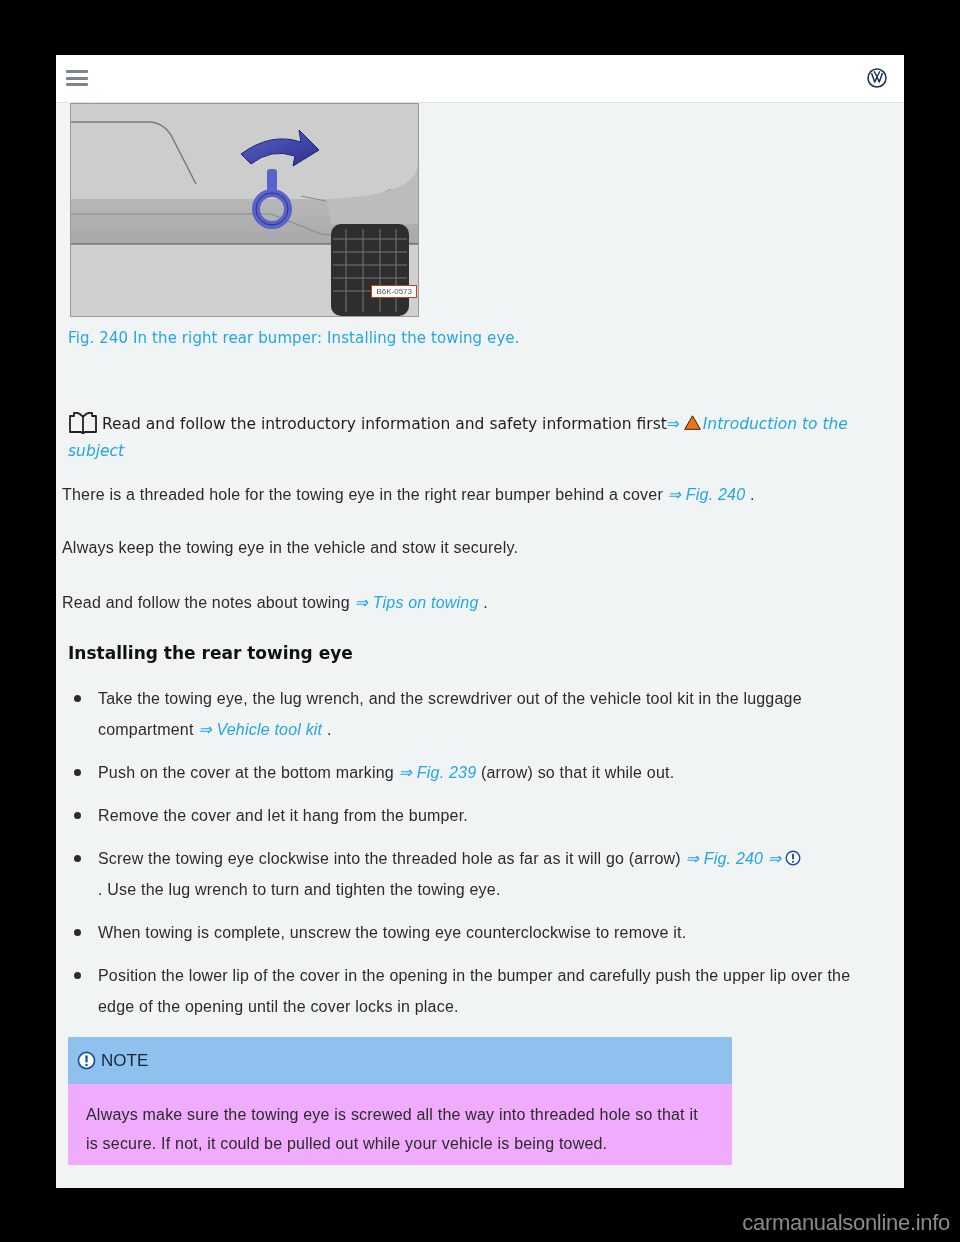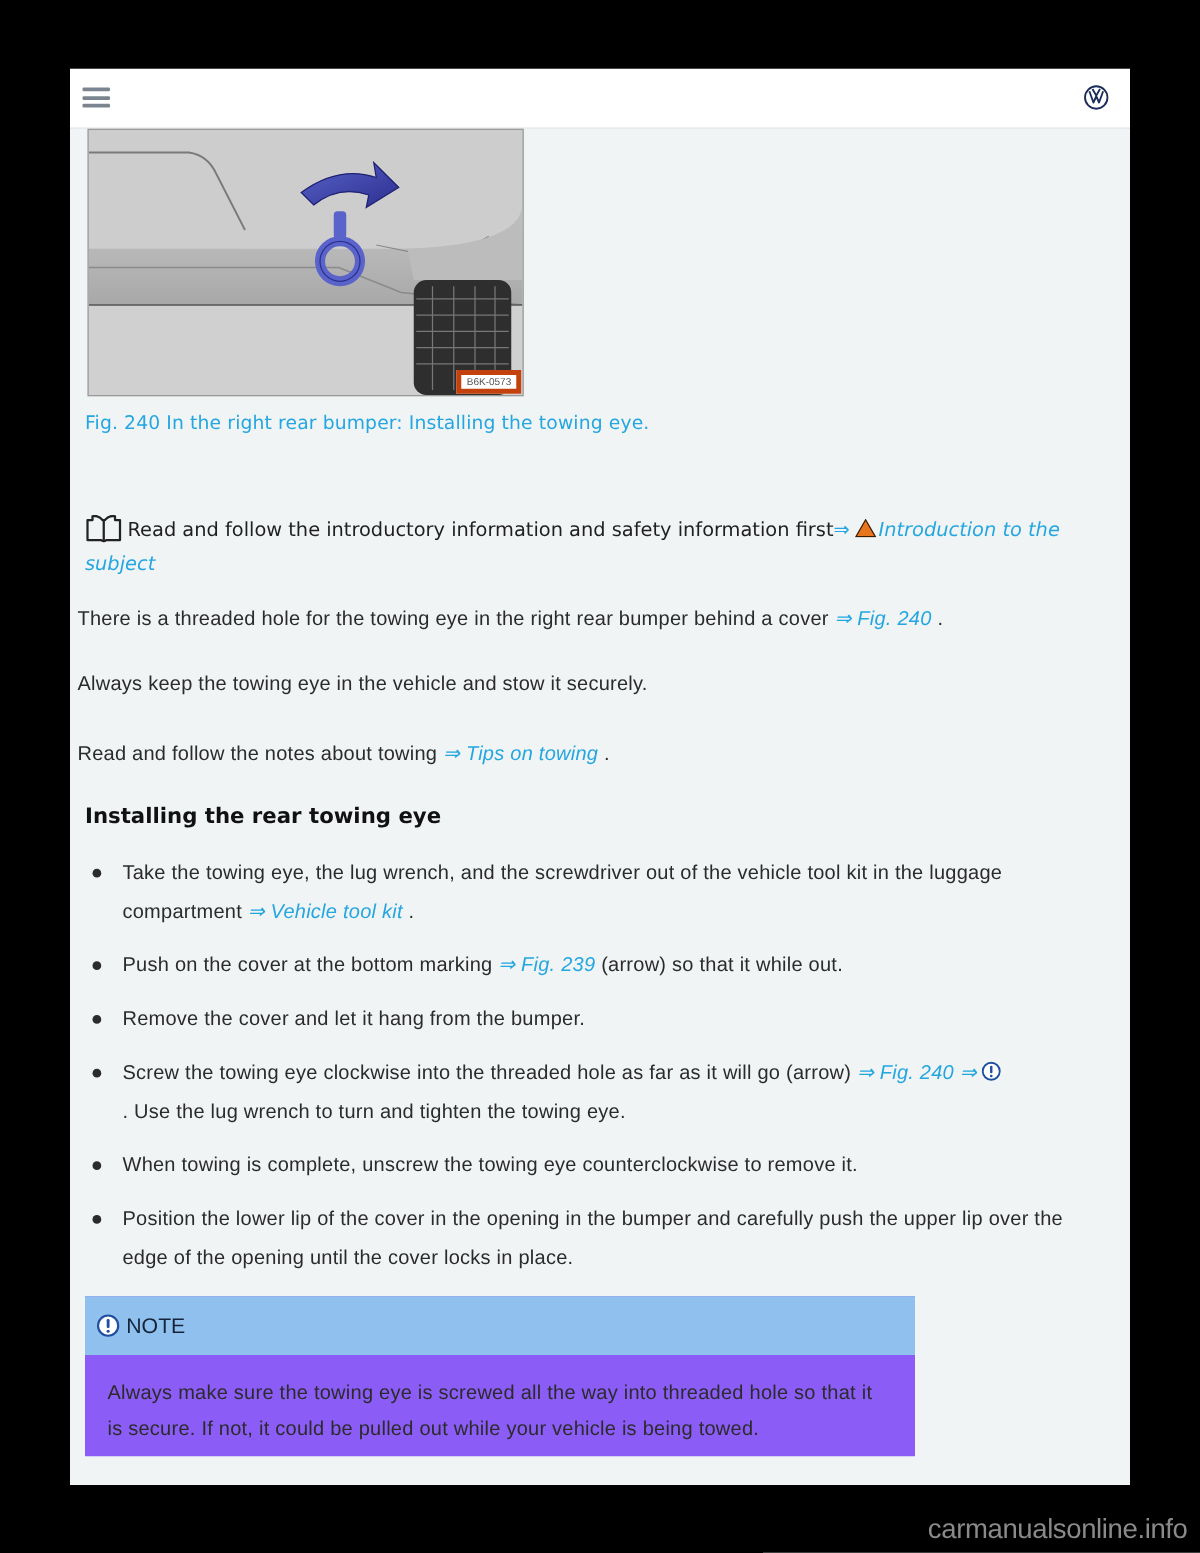--- a/index.html
+++ b/index.html
@@ -60,23 +60,23 @@
       width: 347px;
       height: 212px;
       border: 1px solid #9a9a9a;
       background: #cfcfcf;
       overflow: hidden;
     }
     .figure svg { display: block; }
     .fig-code {
       position: absolute;
       right: 1px;
-      bottom: 1px;
+      bottom: 18px;
       background: #ffffff;
-      border: 4px solid #c2410c;
+      border: 1px solid #c2410c;
       font-family: "Liberation Sans", sans-serif;
       font-size: 8px;
       color: #555;
       padding: 1px 4px;
     }
     .caption {
       position: absolute;
       left: 12px;
       top: 274px;
       font-family: "DejaVu Sans", sans-serif;
@@ -164,21 +164,21 @@
       height: 16px;
       vertical-align: -2px;
       margin-left: 4px;
     }
     .note {
       position: absolute;
       left: 12px;
       top: 982px;
       width: 664px;
       height: 128px;
-      background: #8b5cf6;
+      background: #f0abfc;
     }
     .note-head {
       height: 47px;
       background: #8fc0ee;
       display: flex;
       align-items: center;
       padding-left: 9px;
     }
     .note-head .excl-icon {
       width: 19px;

